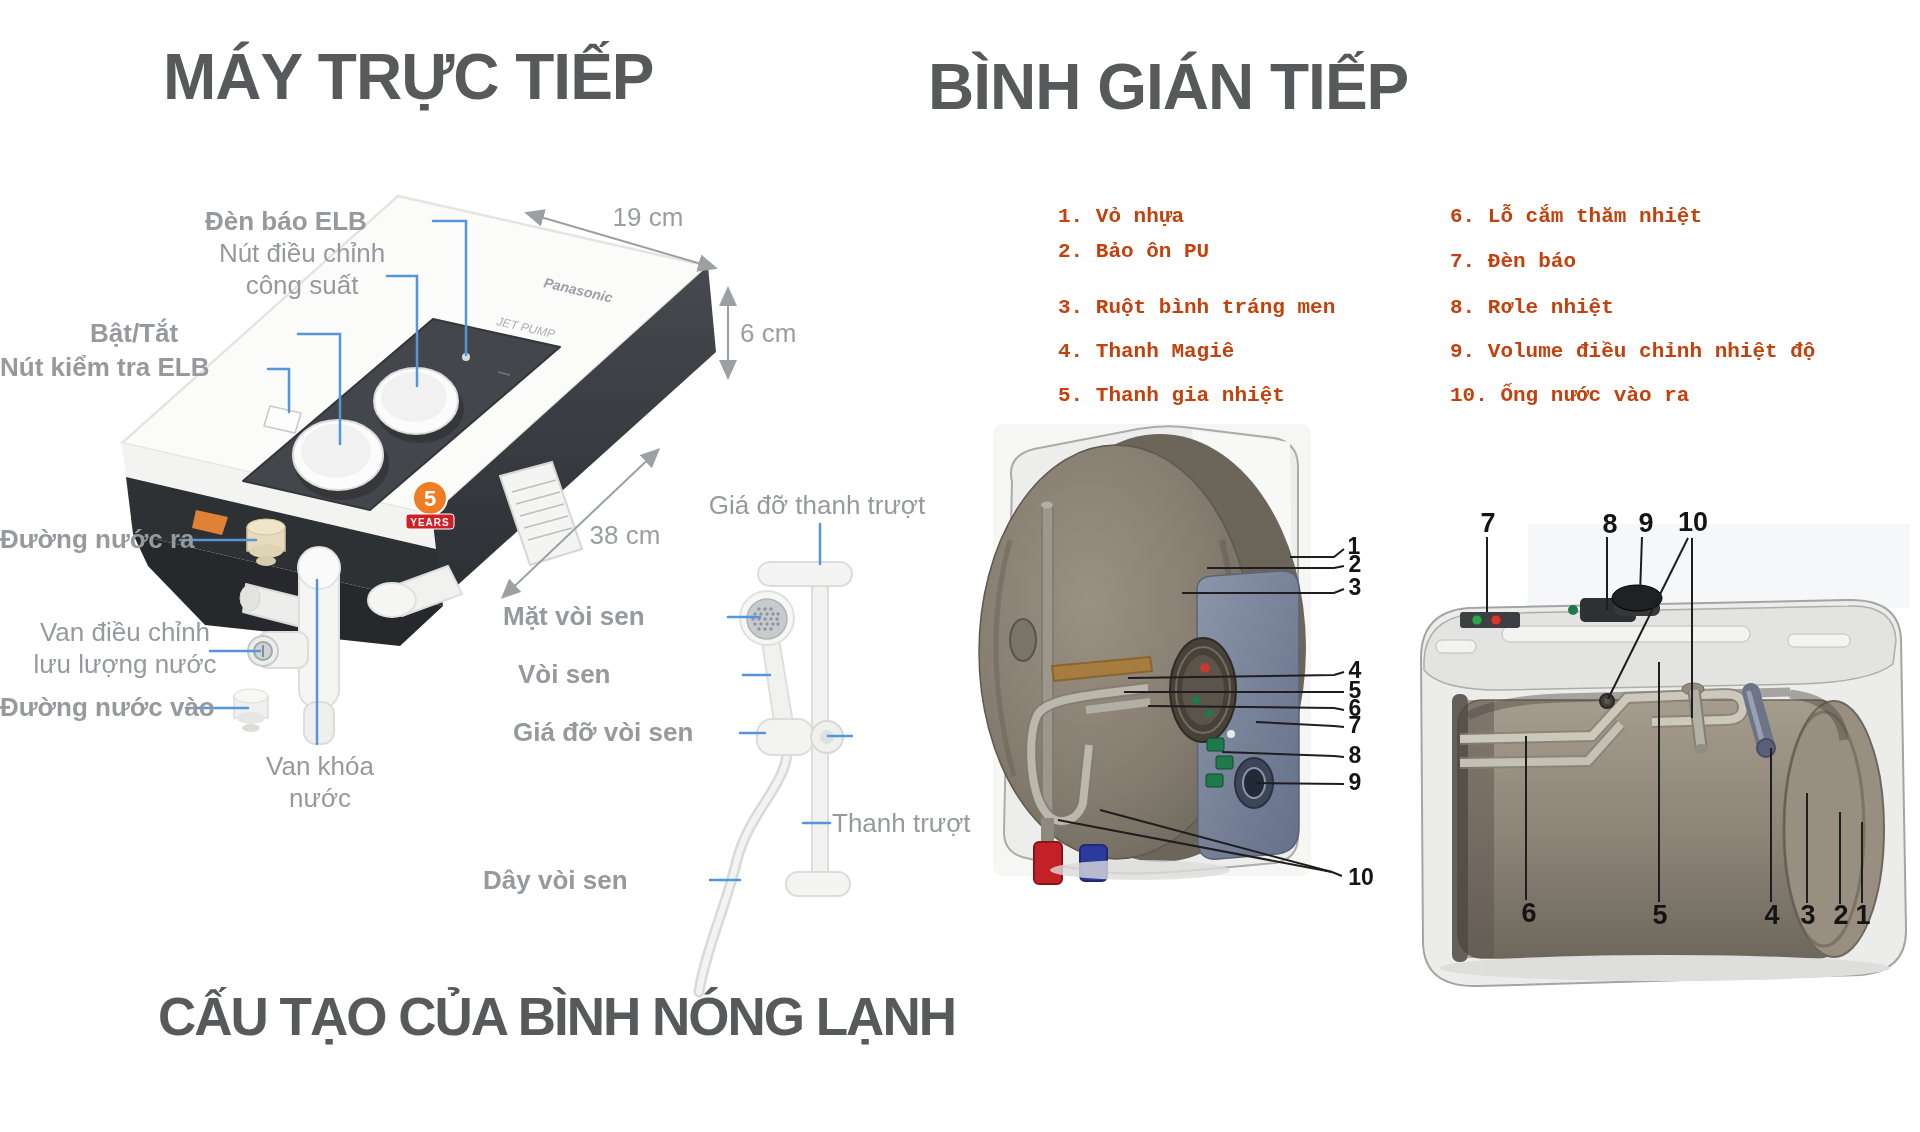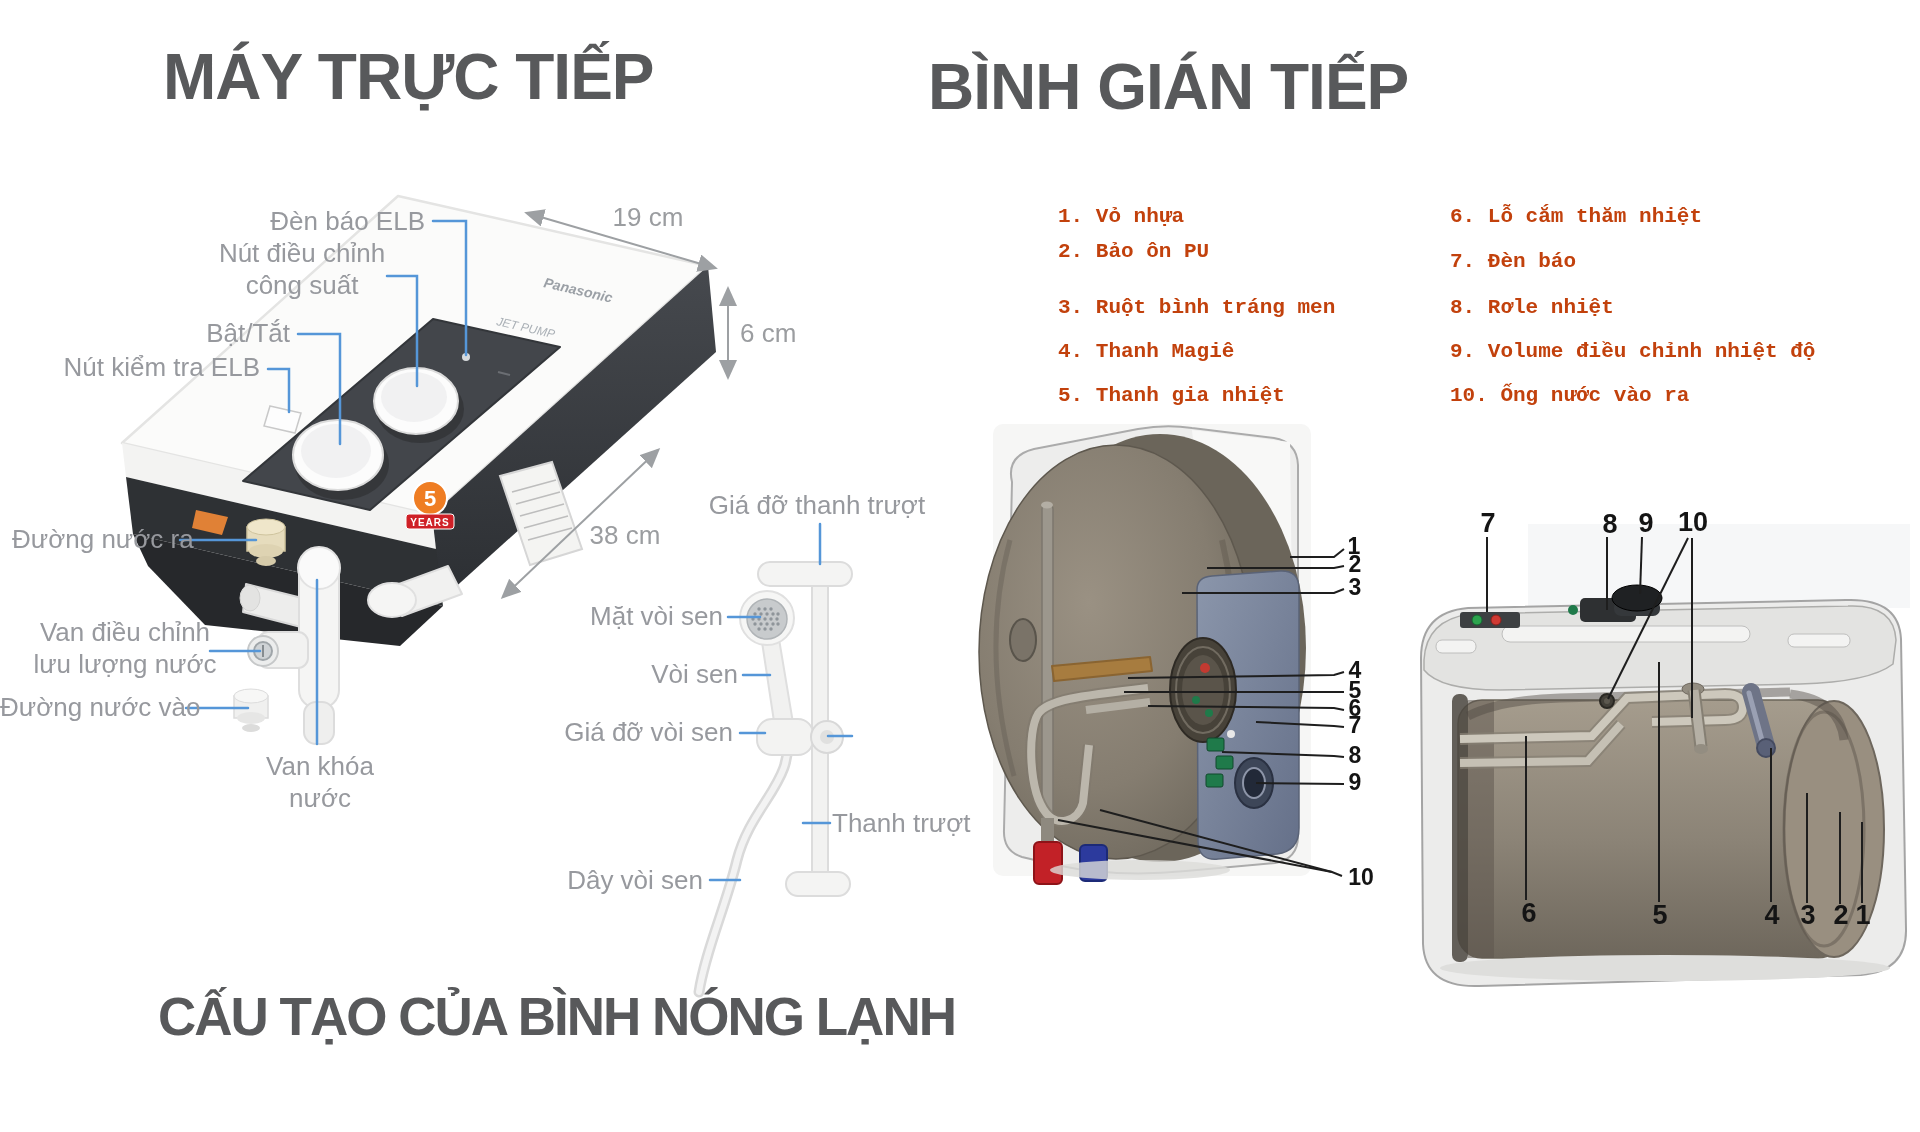--- a/index.html
+++ b/index.html
@@ -5,21 +5,21 @@
   html,body{margin:0;padding:0;background:#ffffff;}
   .stage{position:relative;width:1920px;height:1132px;background:#ffffff;overflow:hidden;
          font-family:"Liberation Sans",sans-serif;}
   svg.art{position:absolute;left:0;top:0;z-index:1;}
   .title{position:absolute;z-index:2;color:#58595b;font-weight:bold;white-space:nowrap;
          font-family:Liberation Sans, sans-serif;letter-spacing:-1px;}
   .title-left{left:163px;top:40px;font-size:64px;}
   .title-right{left:928px;top:50px;font-size:64px;}
   .title-bottom{left:158px;top:986px;font-size:53px;letter-spacing:-2px;}
   .lbl{position:absolute;z-index:2;color:#97999e;font-size:26px;line-height:32px;white-space:nowrap;}
-  .lbl.r{text-align:right;}
+  .lbl.r{text-align:left;font-weight:bold;}
   .lbl.c{text-align:center;white-space:normal;}
   .dim{position:absolute;z-index:2;color:#9b9da0;font-size:26px;white-space:nowrap;}
   .dim.c{text-align:center;}
   .list-item{position:absolute;z-index:2;color:#c2410c;font-size:21px;font-weight:bold;white-space:nowrap;font-family:Liberation Mono, monospace;}
   .co{position:absolute;z-index:3;color:#141414;font-weight:600;transform:translate(-50%,-50%);line-height:1;}
   .co.front{font-size:23px;}
   .co.side{font-size:27px;}
 </style>
 </head>
 <body>
@@ -275,21 +275,21 @@
 </svg>
 
   <div class="title title-left">MÁY TRỰC TIẾP</div>
   <div class="title title-right">BÌNH GIÁN TIẾP</div>
   <div class="title title-bottom">CẤU TẠO CỦA BÌNH NÓNG LẠNH</div>
 
   <div class="lbl r" style="left:205px;top:205px;width:220px;">Đèn báo ELB</div>
   <div class="lbl c" style="left:152px;top:237px;width:300px;"><span>Nút điều chỉnh</span><br><span>công suất</span></div>
   <div class="lbl r" style="left:90px;top:317px;width:200px;">Bật/Tắt</div>
   <div class="lbl r" style="left:0px;top:351px;width:260px;">Nút kiểm tra ELB</div>
-  <div class="lbl r" style="left:12px;top:523px;width:170px;">Đường nước ra</div>
+  <div class="lbl r" style="left:0px;top:523px;width:170px;">Đường nước ra</div>
   <div class="lbl c" style="left:0px;top:616px;width:250px;"><span>Van điều chỉnh</span><br><span>lưu lượng nước</span></div>
   <div class="lbl r" style="left:0px;top:691px;width:178px;">Đường nước vào</div>
   <div class="lbl c" style="left:220px;top:750px;width:200px;"><span>Van khóa</span><br><span>nước</span></div>
 
   <div class="dim c" style="left:598px;top:202px;width:100px;">19 cm</div>
   <div class="dim" style="left:740px;top:318px;">6 cm</div>
   <div class="dim c" style="left:575px;top:520px;width:100px;">38 cm</div>
 
   <div class="lbl c" style="left:667px;top:489px;width:300px;">Giá đỡ thanh trượt</div>
   <div class="lbl r" style="left:503px;top:600px;width:220px;">Mặt vòi sen</div>

